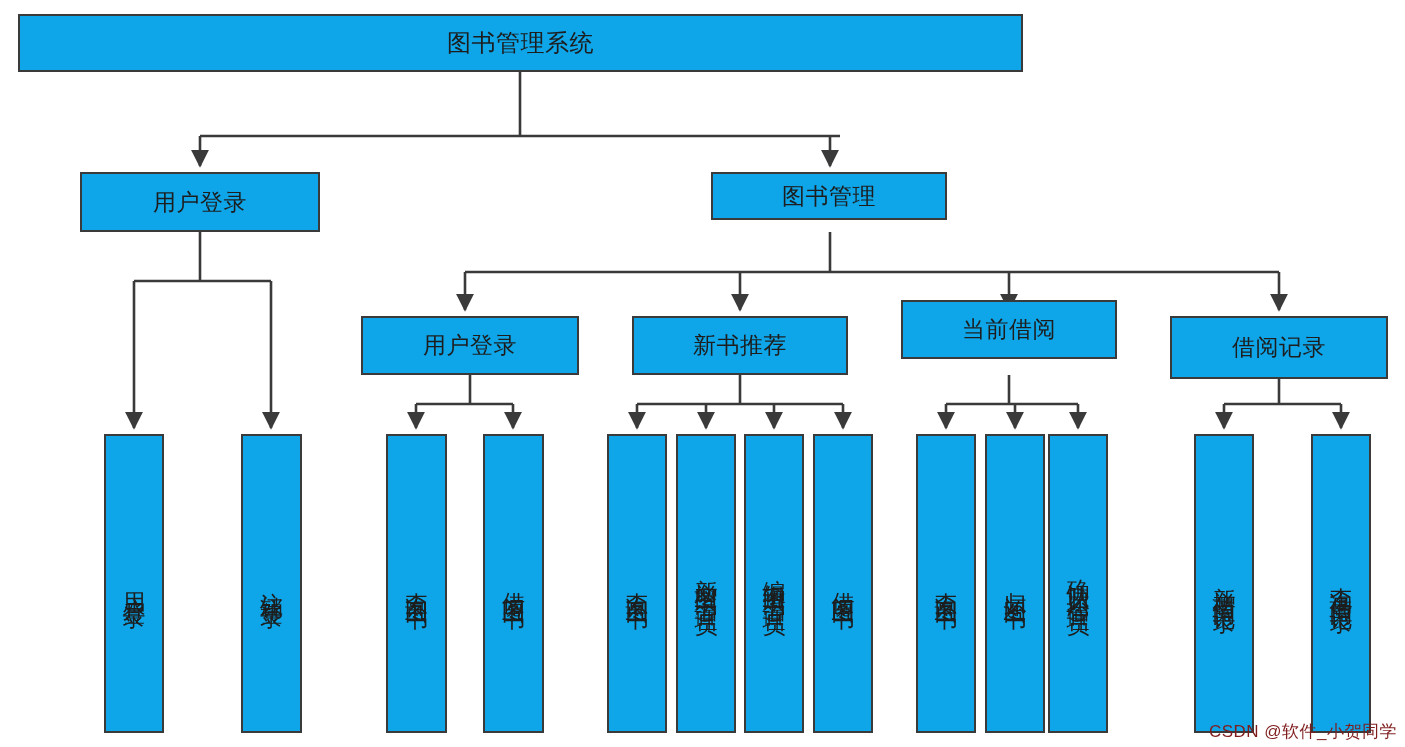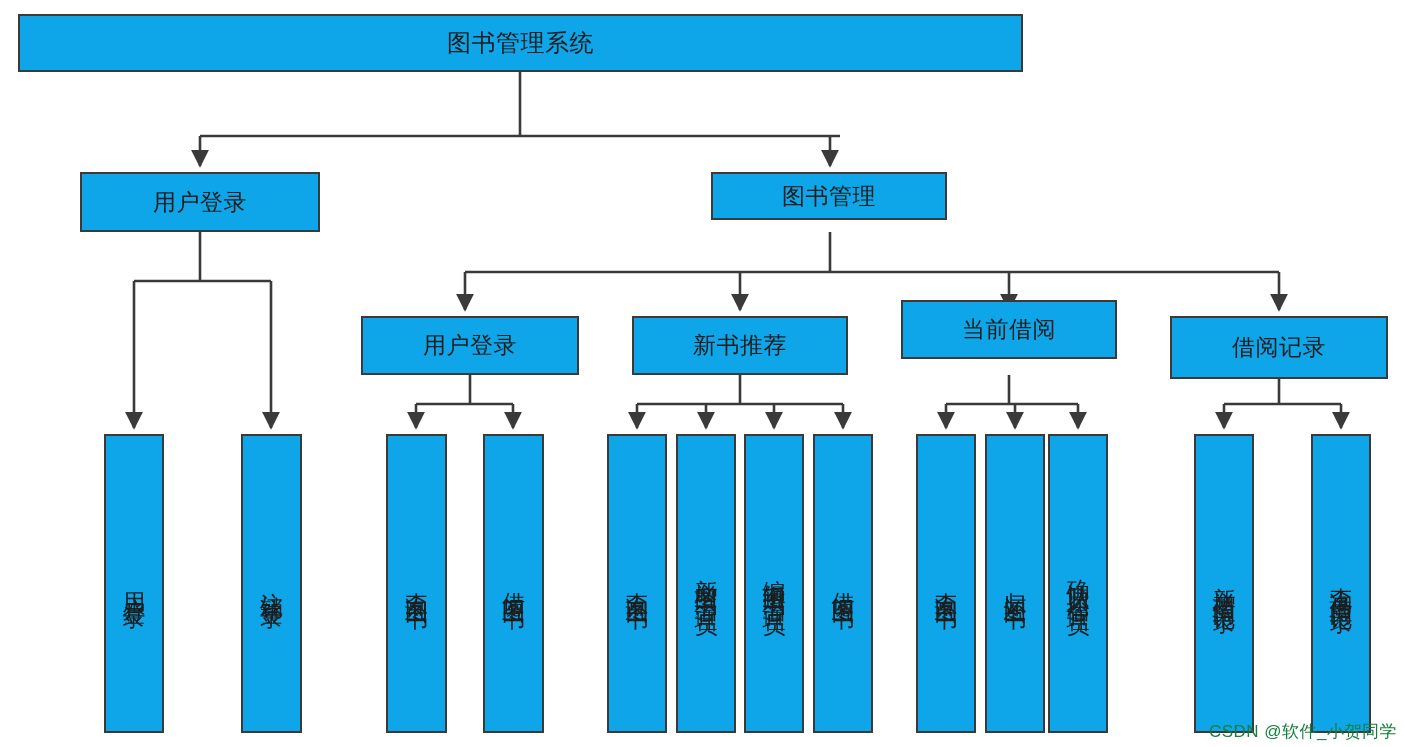--- a/index.html
+++ b/index.html
@@ -51,21 +51,21 @@
     display: block;
   }
   .node.root {
     font-size: 24px;
   }
   .watermark {
     position: absolute;
     right: 8px;
     bottom: 4px;
     font-size: 17px;
-    color: #15803d;
+    color: #7f1d1d;
     white-space: nowrap;
     letter-spacing: 0.5px;
   }
 </style>
 </head>
 <body>
 
 <div id="canvas">
 
   <svg class="wires" viewBox="0 0 1405 747" xmlns="http://www.w3.org/2000/svg">

